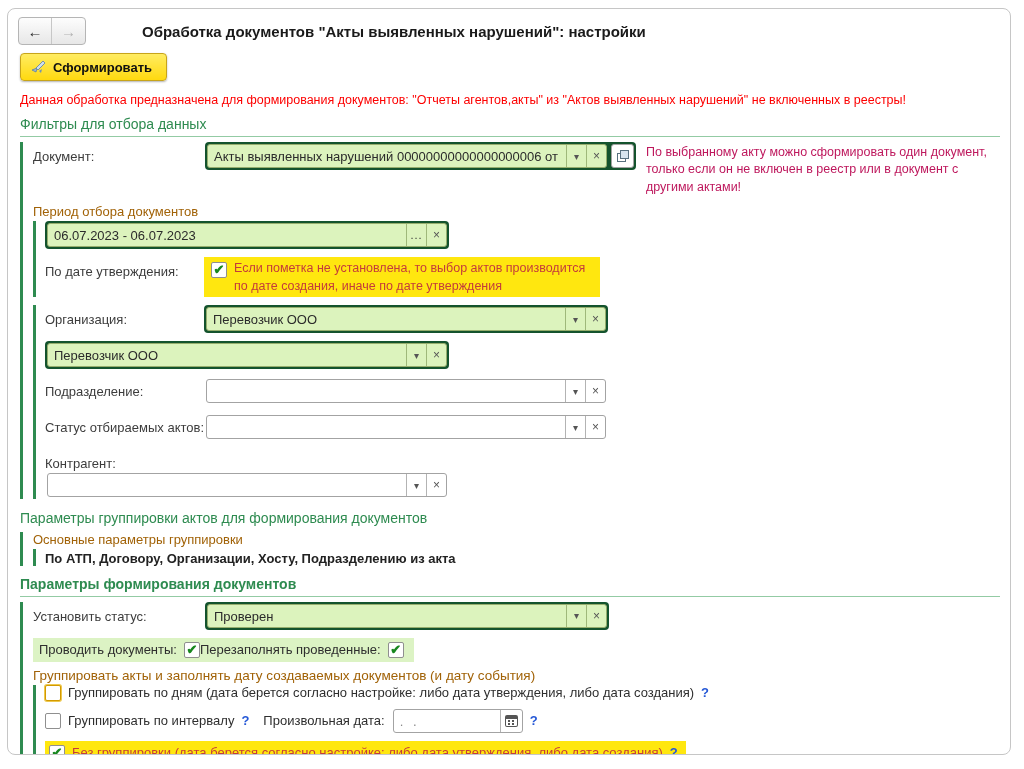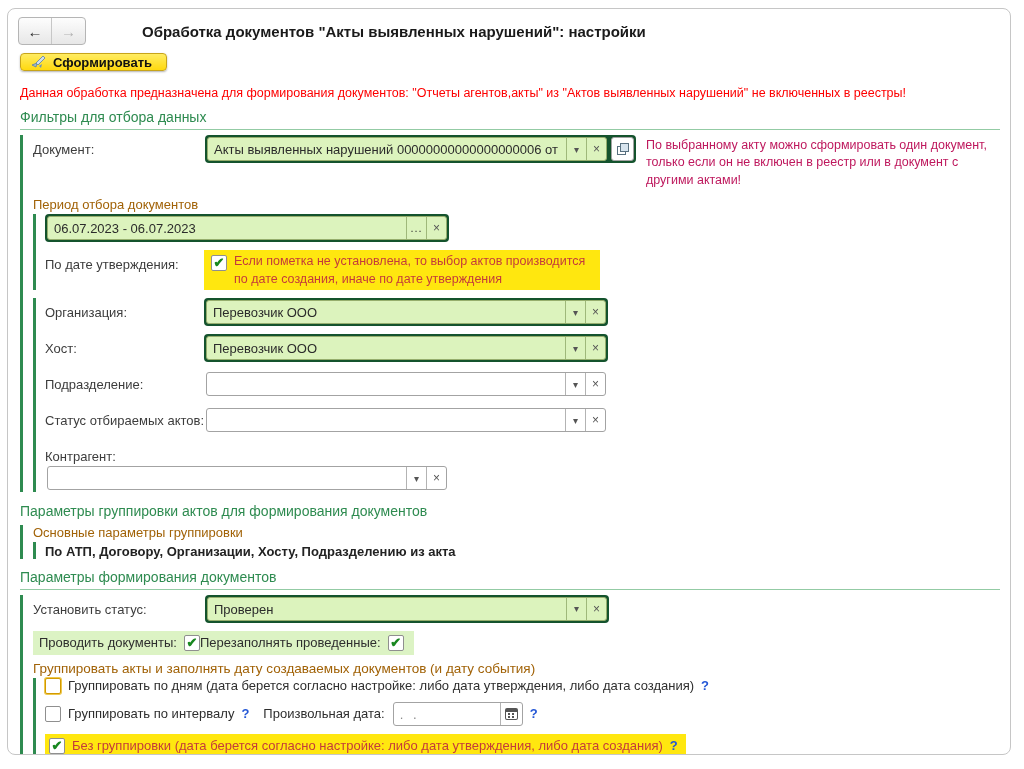--- a/index.html
+++ b/index.html
@@ -9,21 +9,21 @@
   
   .topbar{display:flex;align-items:center;height:28px;margin-bottom:4px;}
   .navgroup{display:flex;border:1px solid #b5b5b5;border-radius:4px;overflow:hidden;background:linear-gradient(#fdfdfd,#e7e7e7);}
   .navbtn{width:33px;height:26px;display:flex;align-items:center;justify-content:center;font-size:15px;cursor:pointer;background:transparent;border:none;}
   .navbtn.back{color:#2b2b2b;border-right:1px solid #c7c7c7;}
   .navbtn.fwd{color:#b3b3b3;}
   .title{margin-left:56px;font-size:15px;font-weight:bold;color:#1a1a1a;}
 
   
   .toolbar{margin:8px 0 0 2px;}
-  .gen-btn{display:inline-flex;align-items:center;gap:7px;height:18px;padding:0 14px 0 9px;background:linear-gradient(#ffec62,#ffd90f);border:1px solid #c7a41a;border-radius:4px;box-shadow:0 1px 2px rgba(0,0,0,.3);font-size:13px;font-weight:bold;color:#111;cursor:pointer;font-family:"Liberation Sans",sans-serif;}
+  .gen-btn{display:inline-flex;align-items:center;gap:7px;height:28px;padding:0 14px 0 9px;background:linear-gradient(#ffec62,#ffd90f);border:1px solid #c7a41a;border-radius:4px;box-shadow:0 1px 2px rgba(0,0,0,.3);font-size:13px;font-weight:bold;color:#111;cursor:pointer;font-family:"Liberation Sans",sans-serif;}
 
   .warning{margin:12px 2px 9px;font-size:12.5px;color:#fd0000;}
 
   .sec{color:#2e8b50;font-size:14px;margin-left:2px;}
   .sec.rule{border-bottom:1px solid #93cba4;padding-bottom:4px;}
   .subsec{color:#a16207;font-size:13px;}
 
   .vbar{border-left:3px solid #2e8b50;padding-left:10px;margin-left:2px;margin-top:5px;}
   .vbar2{border-left:3px solid #2e8b50;padding-left:9px;margin-top:2px;margin-bottom:8px;}
 
@@ -65,21 +65,21 @@
 
   
   .cb{width:16px;height:16px;border:1px solid #8f8f8f;border-radius:2px;background:#fff;display:inline-flex;align-items:center;justify-content:center;box-sizing:border-box;flex-shrink:0;cursor:pointer;}
   .cb .check{color:#18871f;font-size:13px;font-weight:bold;line-height:1;margin-top:-1px;}
   .cb.focus{border-color:#d39a00;box-shadow:0 0 0 1px #eec84e;}
   .cbx-lbl{font-size:13px;color:#2e2e2e;margin-left:7px;}
   .help{color:#2457d6;font-weight:bold;font-size:13px;margin-left:7px;cursor:pointer;}
 
   .bold-line{font-size:13px;font-weight:bold;color:#222;padding-top:2px;}
   .sec-wrap{max-width:480px;line-height:1.35;margin-top:10px;}
-  .mt10{margin-top:10px;}
+  .mt10{margin-top:10px;font-weight:bold;}
 </style>
 </head>
 <body>
 
 <div class="window">
 
   <div class="topbar">
     <div class="navgroup">
       <button class="navbtn back">
           <span>←</span>
@@ -166,21 +166,20 @@
                 <span>▾</span>
               </div>
             <div class="fbtn x">
                 <span>×</span>
               </div>
           </div>
         </div>
       </div>
 
       <div class="frow">
-        <div class="lbl lw159">Хост:</div>
         <div class="halo green">
           <div class="field filled w400">
             <div class="val">Перевозчик ООО</div>
             <div class="fbtn">
                 <span>▾</span>
               </div>
             <div class="fbtn x">
                 <span>×</span>
               </div>
           </div>

